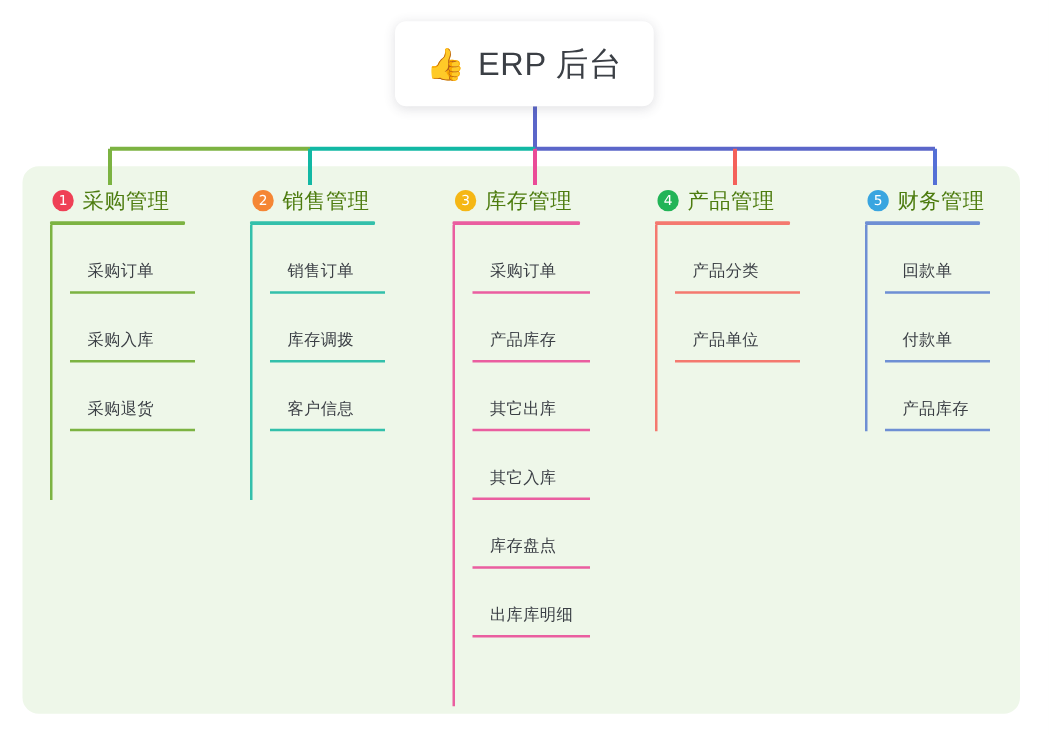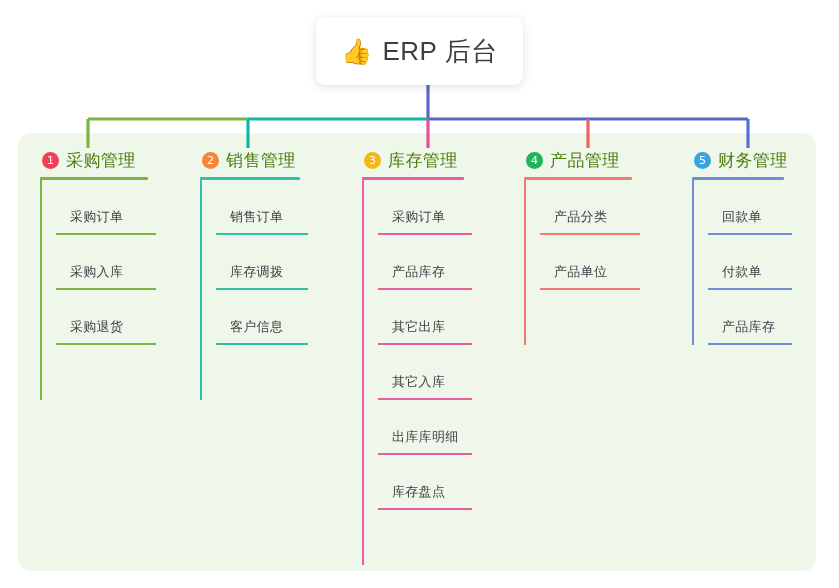--- a/index.html
+++ b/index.html
@@ -228,25 +228,25 @@
           </div>
           <div class="leaf">
             <span class="leaf-label">其它出库</span>
             <div class="leaf-rule" style="background: rgb(234, 94, 160); width: 94px;"></div>
           </div>
           <div class="leaf">
             <span class="leaf-label">其它入库</span>
             <div class="leaf-rule" style="background: rgb(234, 94, 160); width: 94px;"></div>
           </div>
           <div class="leaf">
+            <span class="leaf-label">库存盘点</span>
+            <div class="leaf-rule" style="background: rgb(234, 94, 160); width: 94px;"></div>
+          </div>
+          <div class="leaf">
             <span class="leaf-label">出库库明细</span>
-            <div class="leaf-rule" style="background: rgb(234, 94, 160); width: 94px;"></div>
-          </div>
-          <div class="leaf">
-            <span class="leaf-label">库存盘点</span>
             <div class="leaf-rule" style="background: rgb(234, 94, 160); width: 94px;"></div>
           </div>
         </div>
       </div>
       <div class="column" style="left: 524px; top: 148px;">
         <div class="col-head">
           <span class="badge" style="background: rgb(34, 180, 87);">4</span>
           <span class="col-title">产品管理</span>
         </div>
         <div class="col-underline" style="background: rgb(244, 121, 111); width: 108px;"></div>

